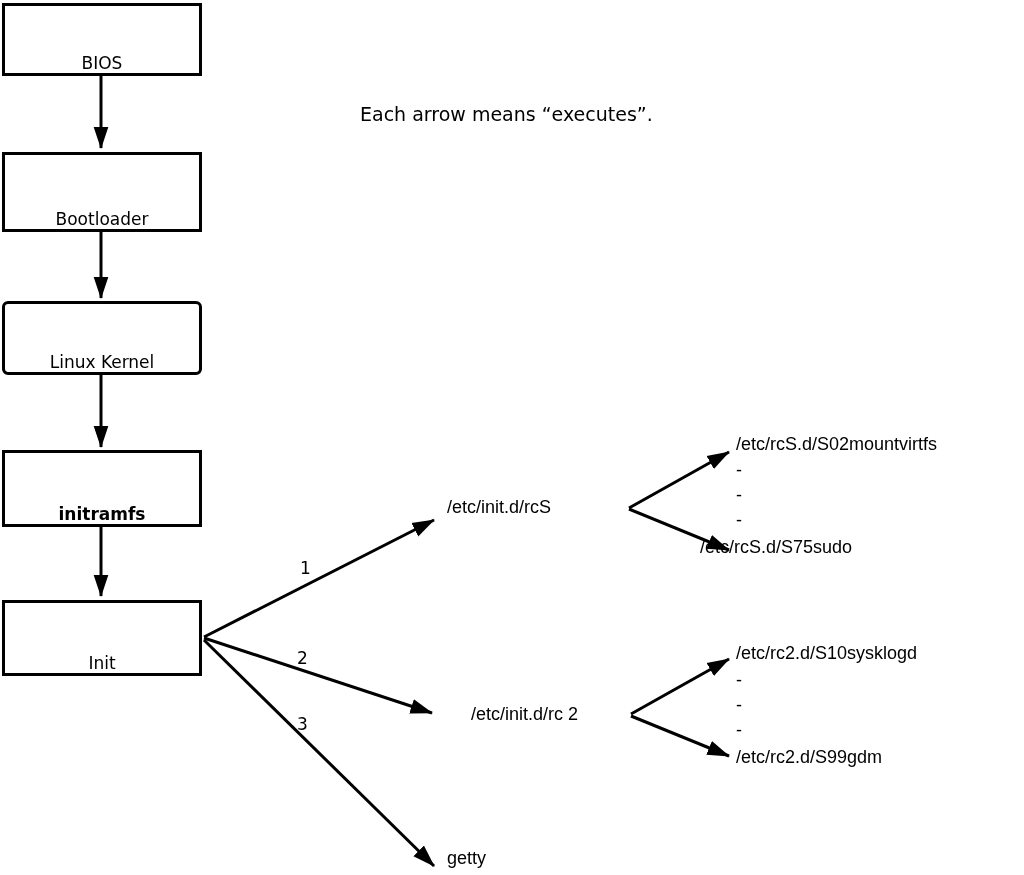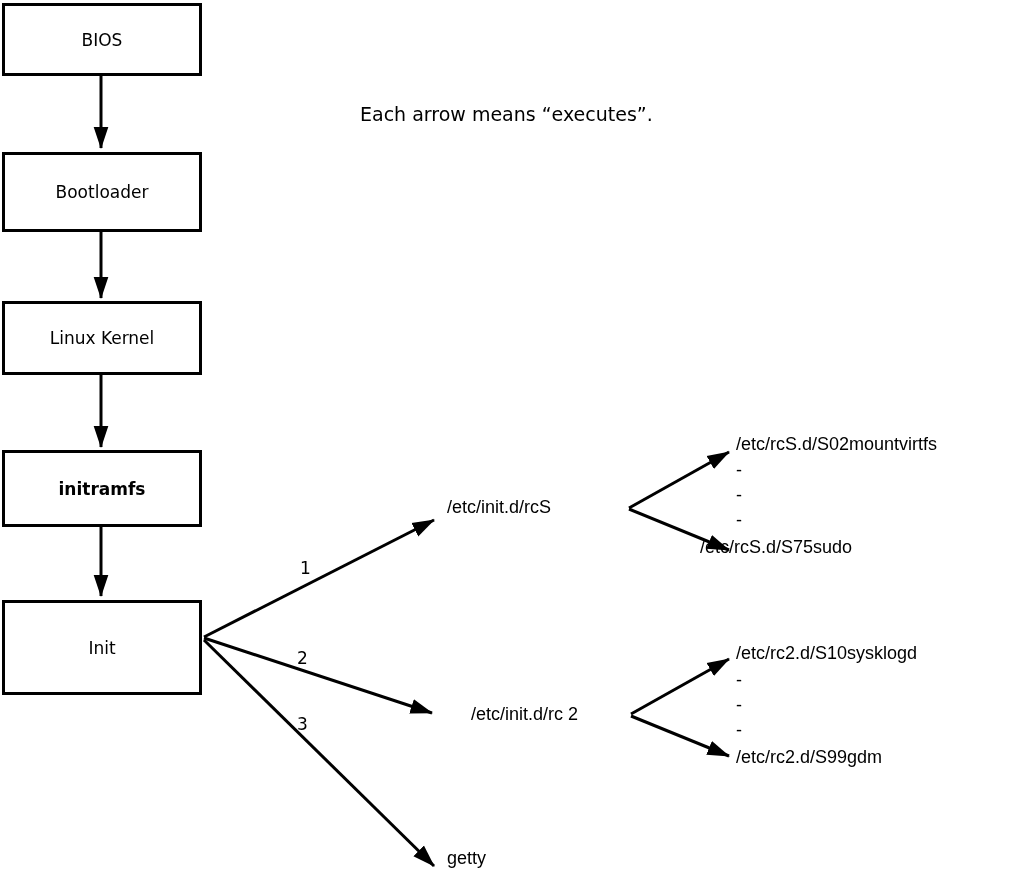--- a/index.html
+++ b/index.html
@@ -28,21 +28,21 @@
     stroke-width: 3;
   }
   .node {
     position: absolute;
     left: 2px;
     width: 200px;
     box-sizing: border-box;
     border: 3px solid #000000;
     background: #ffffff;
     display: flex;
-    align-items: center;
+    align-items: flex-end;
     justify-content: center;
     font-size: 17px;
   }
   .caption {
     position: absolute;
     font-size: 19px;
     white-space: nowrap;
   }
   .branch-num {
     position: absolute;
@@ -82,27 +82,27 @@
   </svg>
 
   <div class="caption" style="left:360px; top:103px;">Each arrow means “executes”.</div>
 
   <div class="node" style="top:3px;   height:73px;">
     <span>BIOS</span>
   </div>
   <div class="node" style="top:152px; height:80px;">
     <span>Bootloader</span>
   </div>
-  <div class="node" style="top:301px; height:74px;">
+  <div class="node" style="top:301px; height:74px;border-radius:6px;">
     <span>Linux Kernel</span>
   </div>
   <div class="node" style="top:450px; height:77px;font-weight:bold;">
     <span>initramfs</span>
   </div>
-  <div class="node" style="top:600px; height:95px;">
+  <div class="node" style="top:600px; height:76px;">
     <span>Init</span>
   </div>
 
   <div class="branch-num" style="left:300px; top:558px;">1</div>
   <div class="branch-num" style="left:297px; top:648px;">2</div>
   <div class="branch-num" style="left:297px; top:714px;">3</div>
 
   <div class="mono" style="left:447px; top:496px;">/etc/init.d/rcS</div>
   <div class="mono" style="left:443px; top:703px;margin-left:28px;">/etc/init.d/rc 2</div>
   <div class="mono" style="left:447px; top:847px;text-align:right;">getty</div>

